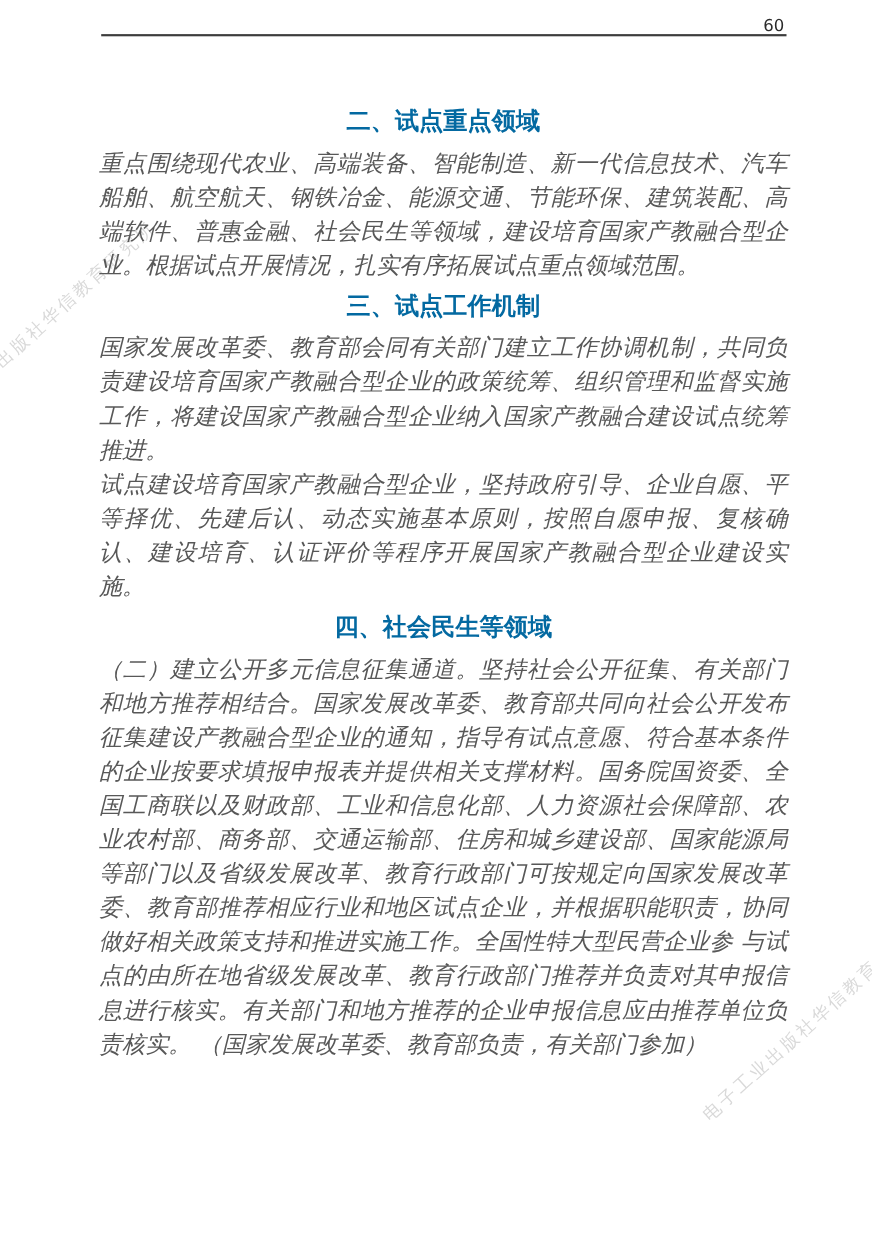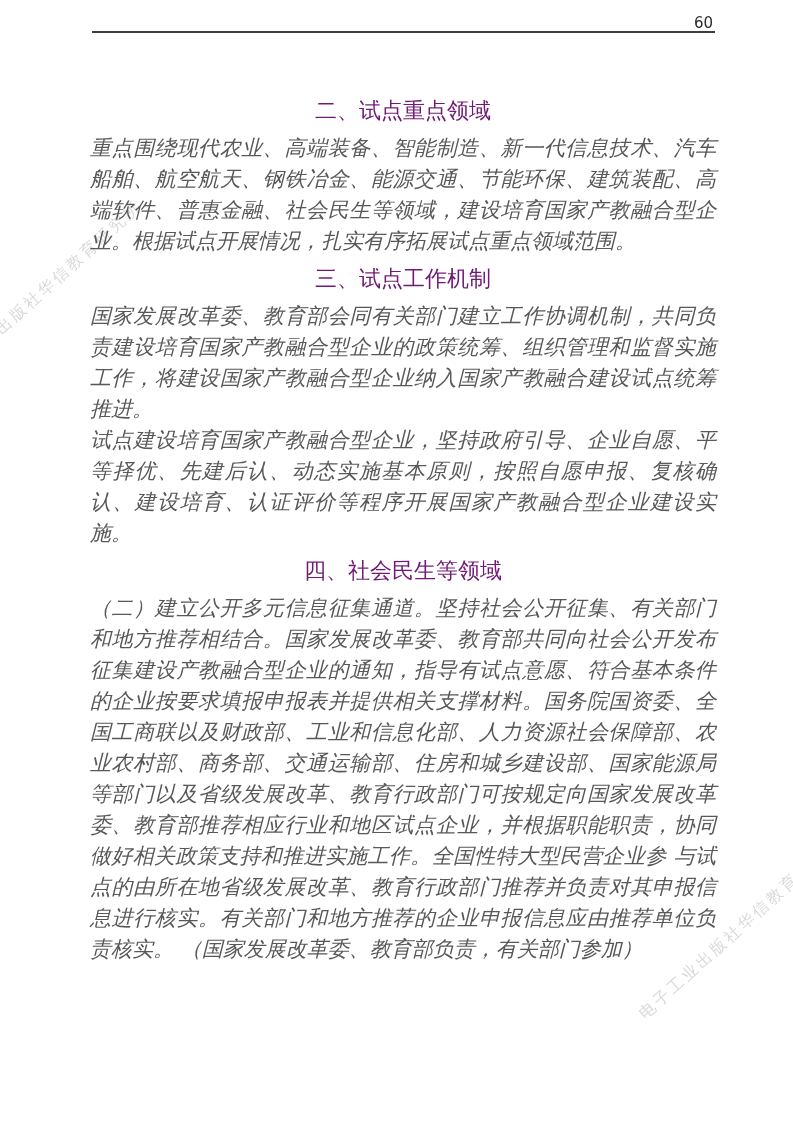--- a/index.html
+++ b/index.html
@@ -49,22 +49,22 @@
   }
   .doc-body {
     position: absolute;
     top: 34px;
     left: 90px;
     right: 77px;
     z-index: 1;
   }
   .heading {
     font-size: 22px;
-    font-weight: normal;
-    color: #701a75;
+    font-weight: bold;
+    color: #0369a1;
     text-align: center;
     line-height: 26px;
     margin: 9px 0 9px 0;
   }
   .heading.first {
     margin-top: 64px;
   }
   .para {
     font-size: 21px;
     line-height: 31px;

